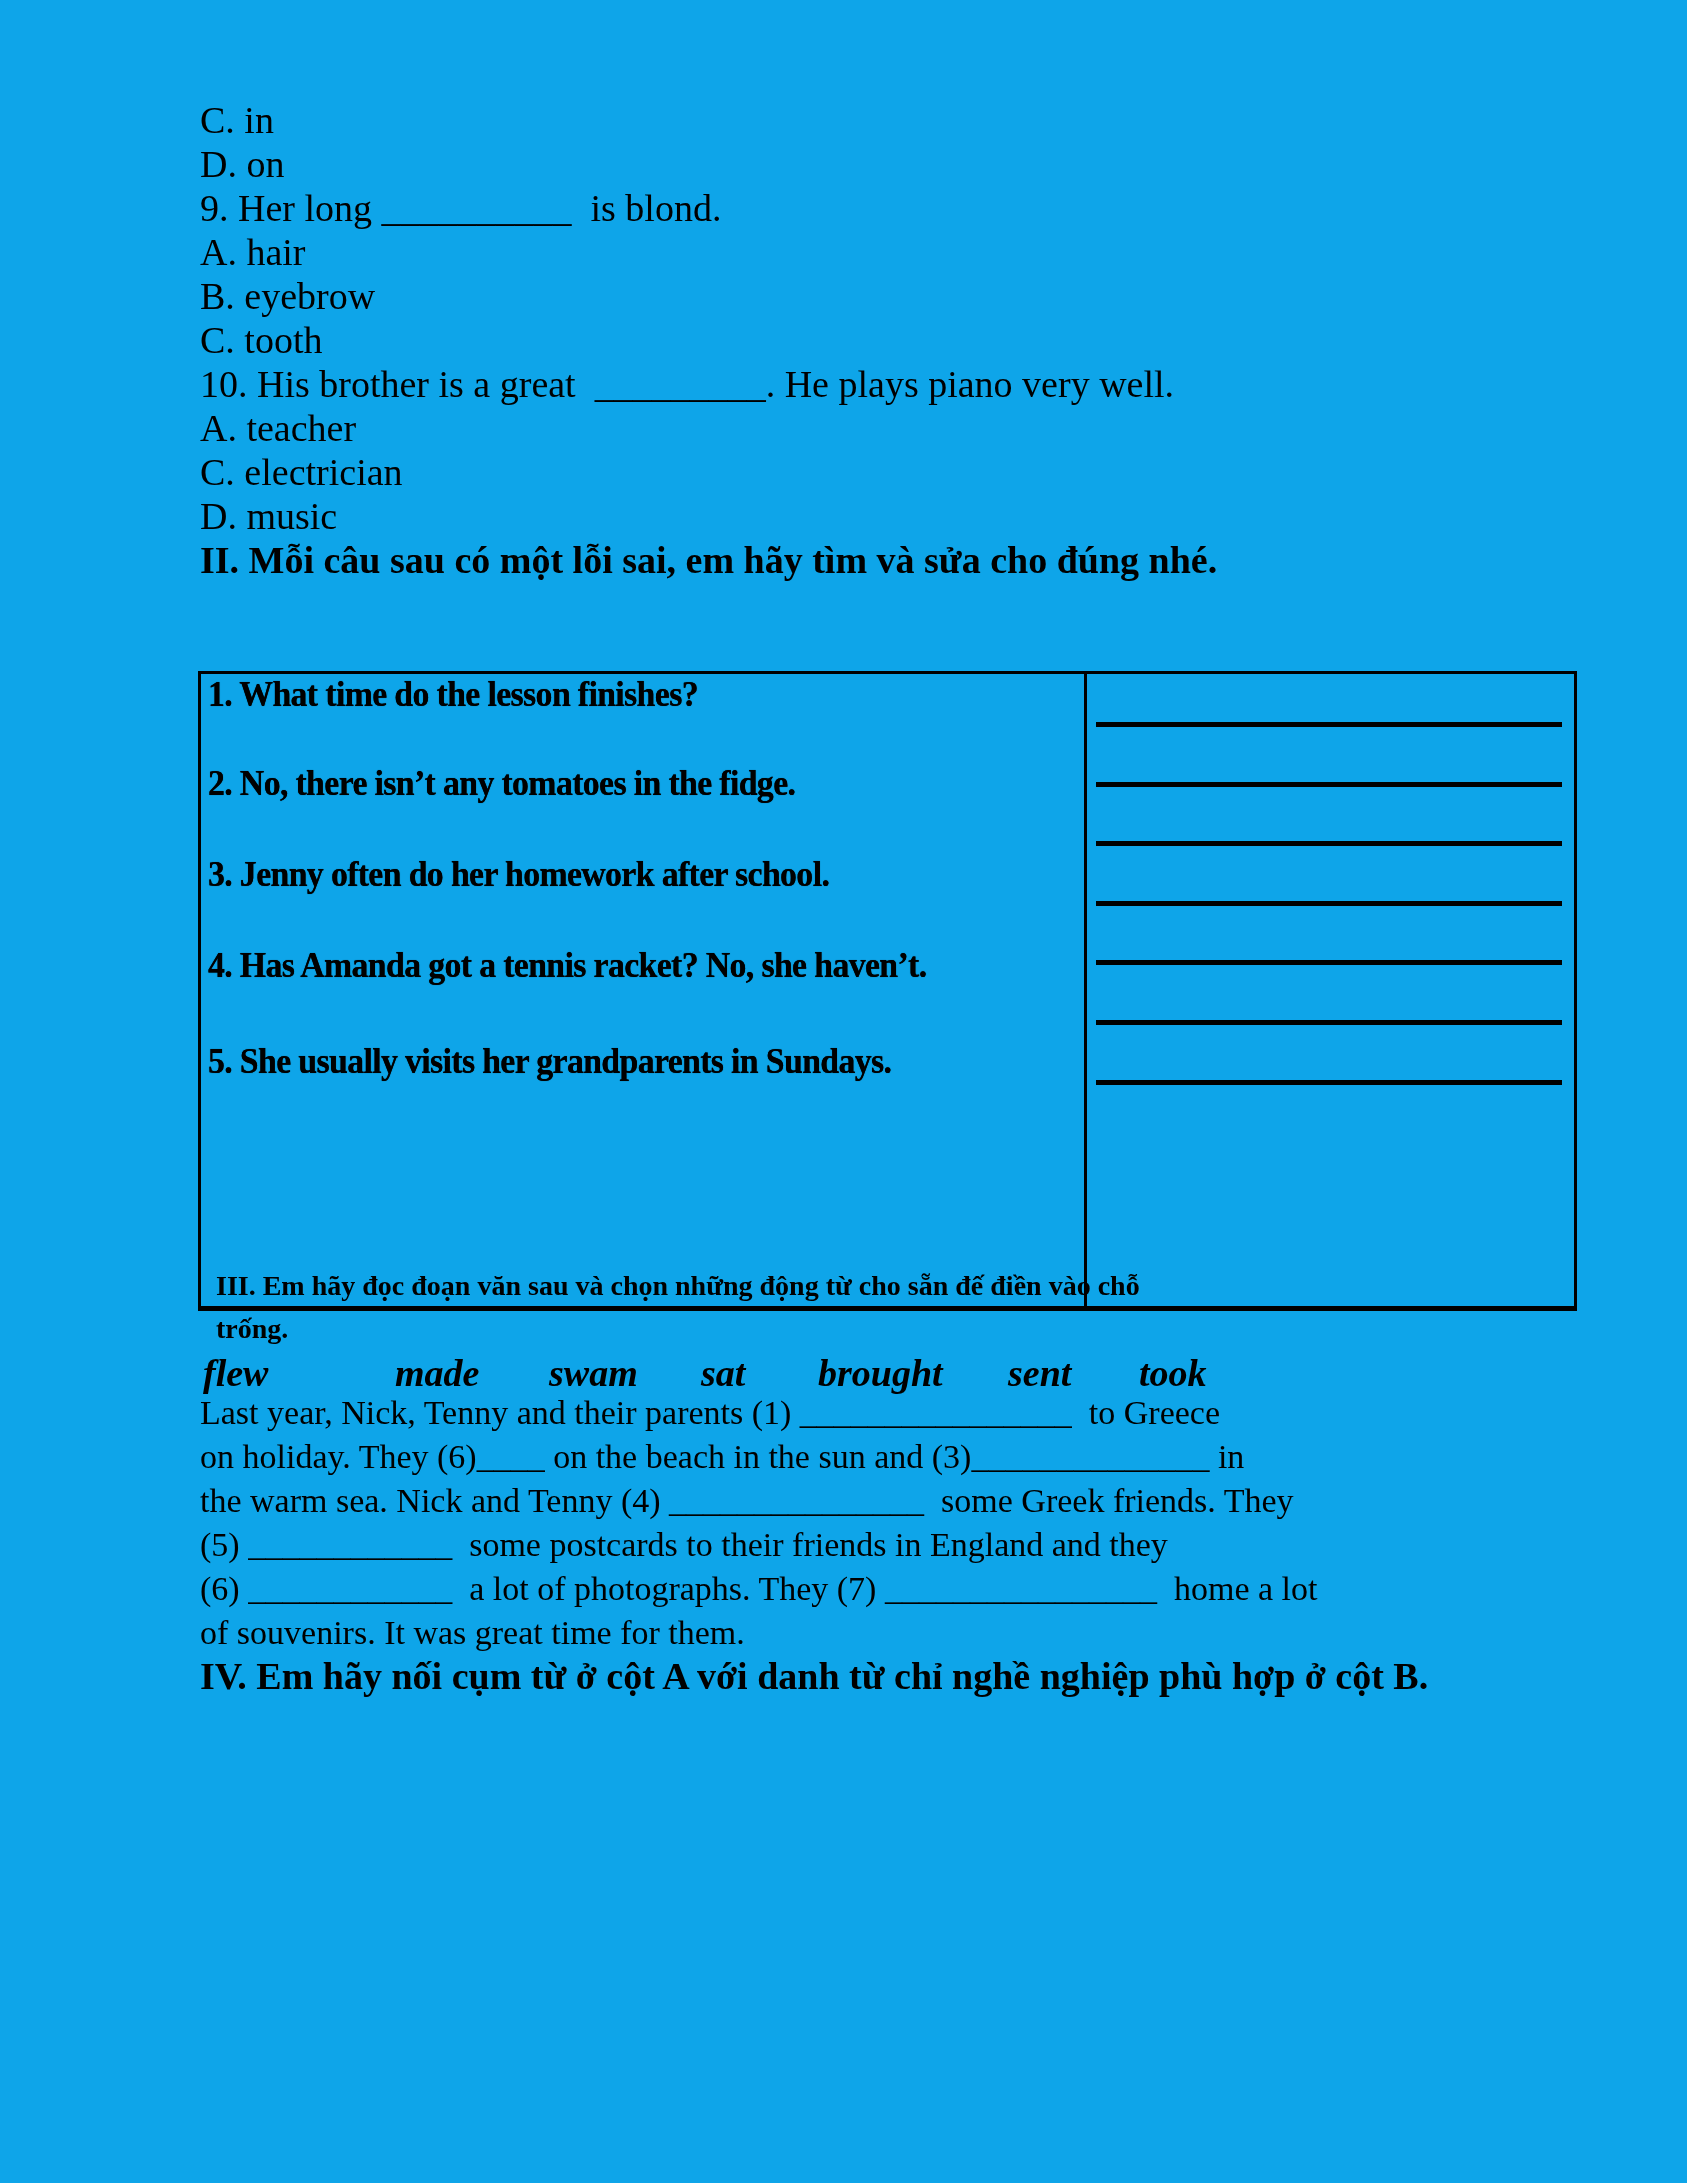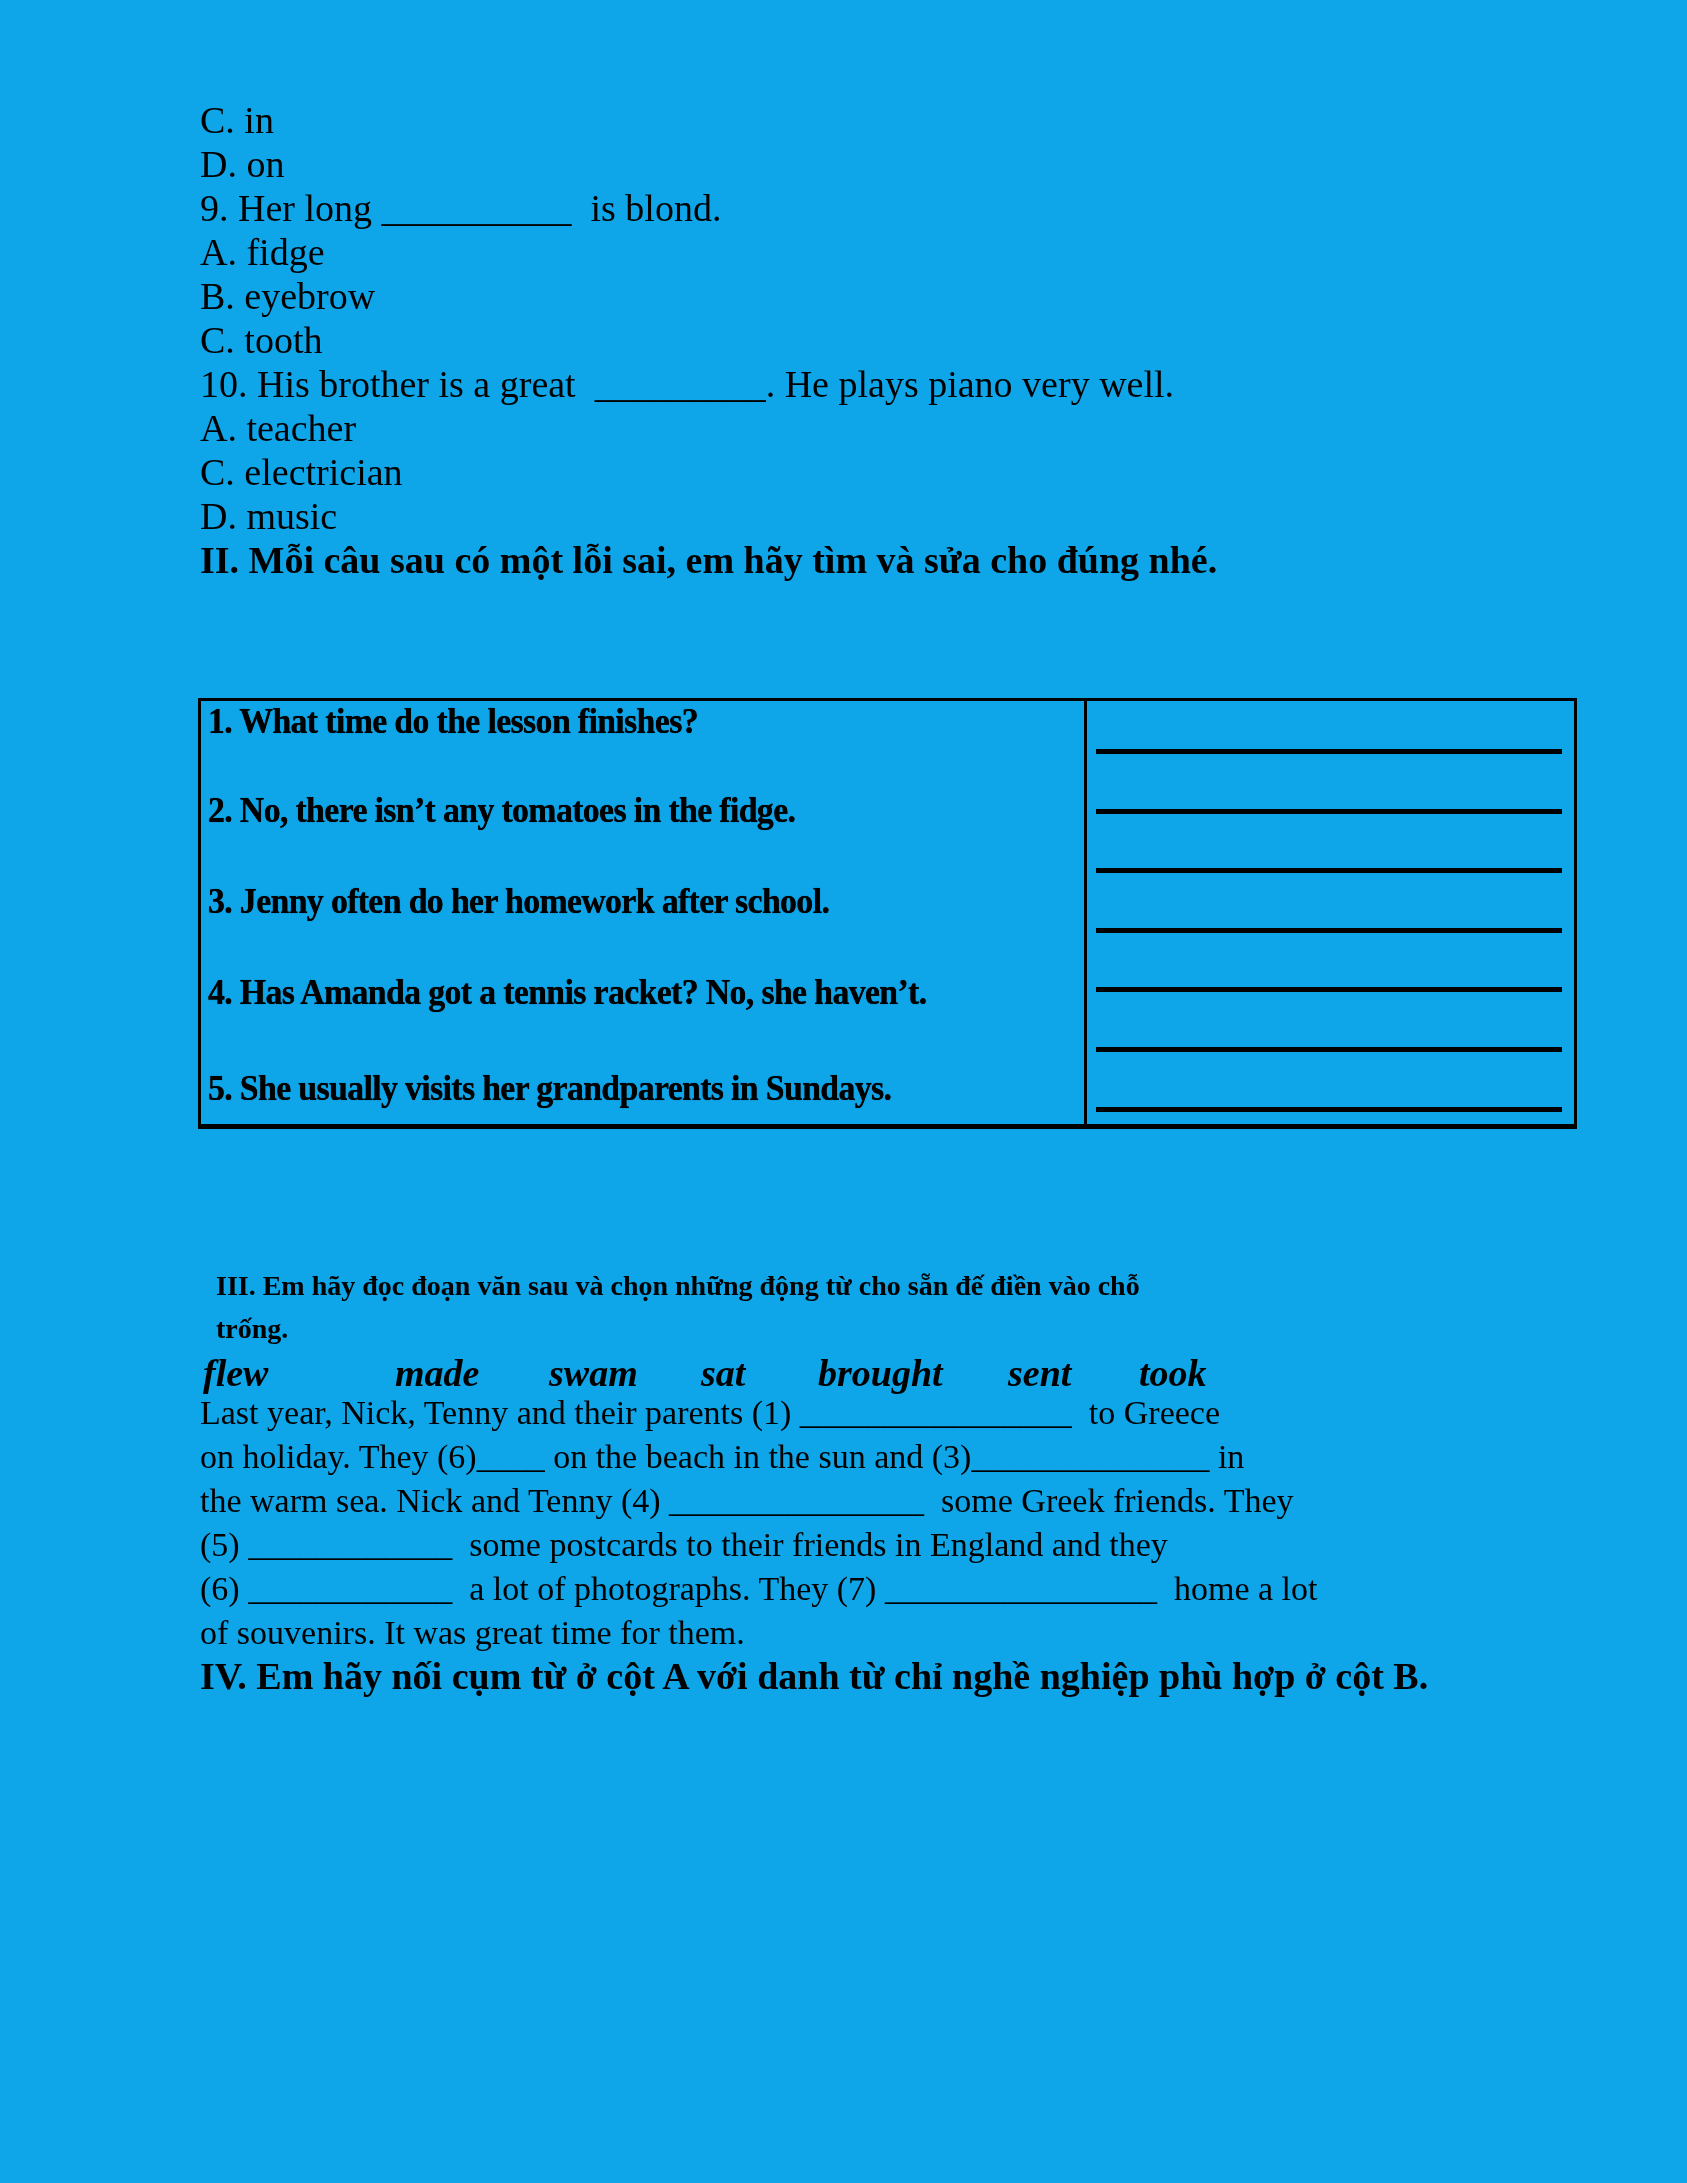--- a/index.html
+++ b/index.html
@@ -5,21 +5,21 @@
   html,body{margin:0;padding:0;background:#ffffff;}
   .page{position:relative;width:1687px;height:2183px;background:#0ea5e9;
         font-family:"Liberation Serif","DejaVu Serif",serif;color:#000000;overflow:hidden;}
 
   
   .mc-block{position:absolute;left:200px;top:98px;font-size:38px;line-height:44px;}
   .mc-line{white-space:pre;}
   .bold{font-weight:700;}
 
   
-  .err-table{position:absolute;left:198px;top:698px;width:1379px;height:431px;
+  .err-table{position:absolute;left:198px;top:671px;width:1379px;height:640px;
              border:3.3px solid #000;border-bottom-width:5.3px;box-sizing:border-box;}
   .col-divider{position:absolute;left:883px;top:0;width:3.3px;height:100%;background:#000;}
   .tbl-sentence{position:absolute;left:6.6px;white-space:pre;font-size:36px;font-weight:700;
                 letter-spacing:-0.7px;transform:scaleX(0.94);transform-origin:left top;
                 text-shadow:0 0 0.7px #000;line-height:40px;}
   .answer-line{position:absolute;left:895px;width:466px;height:4.6px;background:#000;}
 
   
   .h3-line{position:absolute;left:216px;font-size:28px;line-height:44px;font-weight:700;white-space:pre;}
   .word-bank{position:absolute;left:0;top:1351px;height:44px;width:1632px;
@@ -34,21 +34,21 @@
 </style>
 </head>
 <body>
 
 <div class="page">
 
   <div class="mc-block">
     <div class="mc-line">C. in</div>
     <div class="mc-line">D. on</div>
     <div class="mc-line">9. Her long __________  is blond.</div>
-    <div class="mc-line">A. fidge</div>
+    <div class="mc-line">A. hair</div>
     <div class="mc-line">B. eyebrow</div>
     <div class="mc-line">C. tooth</div>
     <div class="mc-line">10. His brother is a great  _________. He plays piano very well.</div>
     <div class="mc-line">A. teacher</div>
     <div class="mc-line">C. electrician</div>
     <div class="mc-line">D. music</div>
     <div class="mc-line bold">II. Mỗi câu sau có một lỗi sai, em hãy tìm và sửa cho đúng nhé.</div>
   </div>
 
   <div class="err-table">

